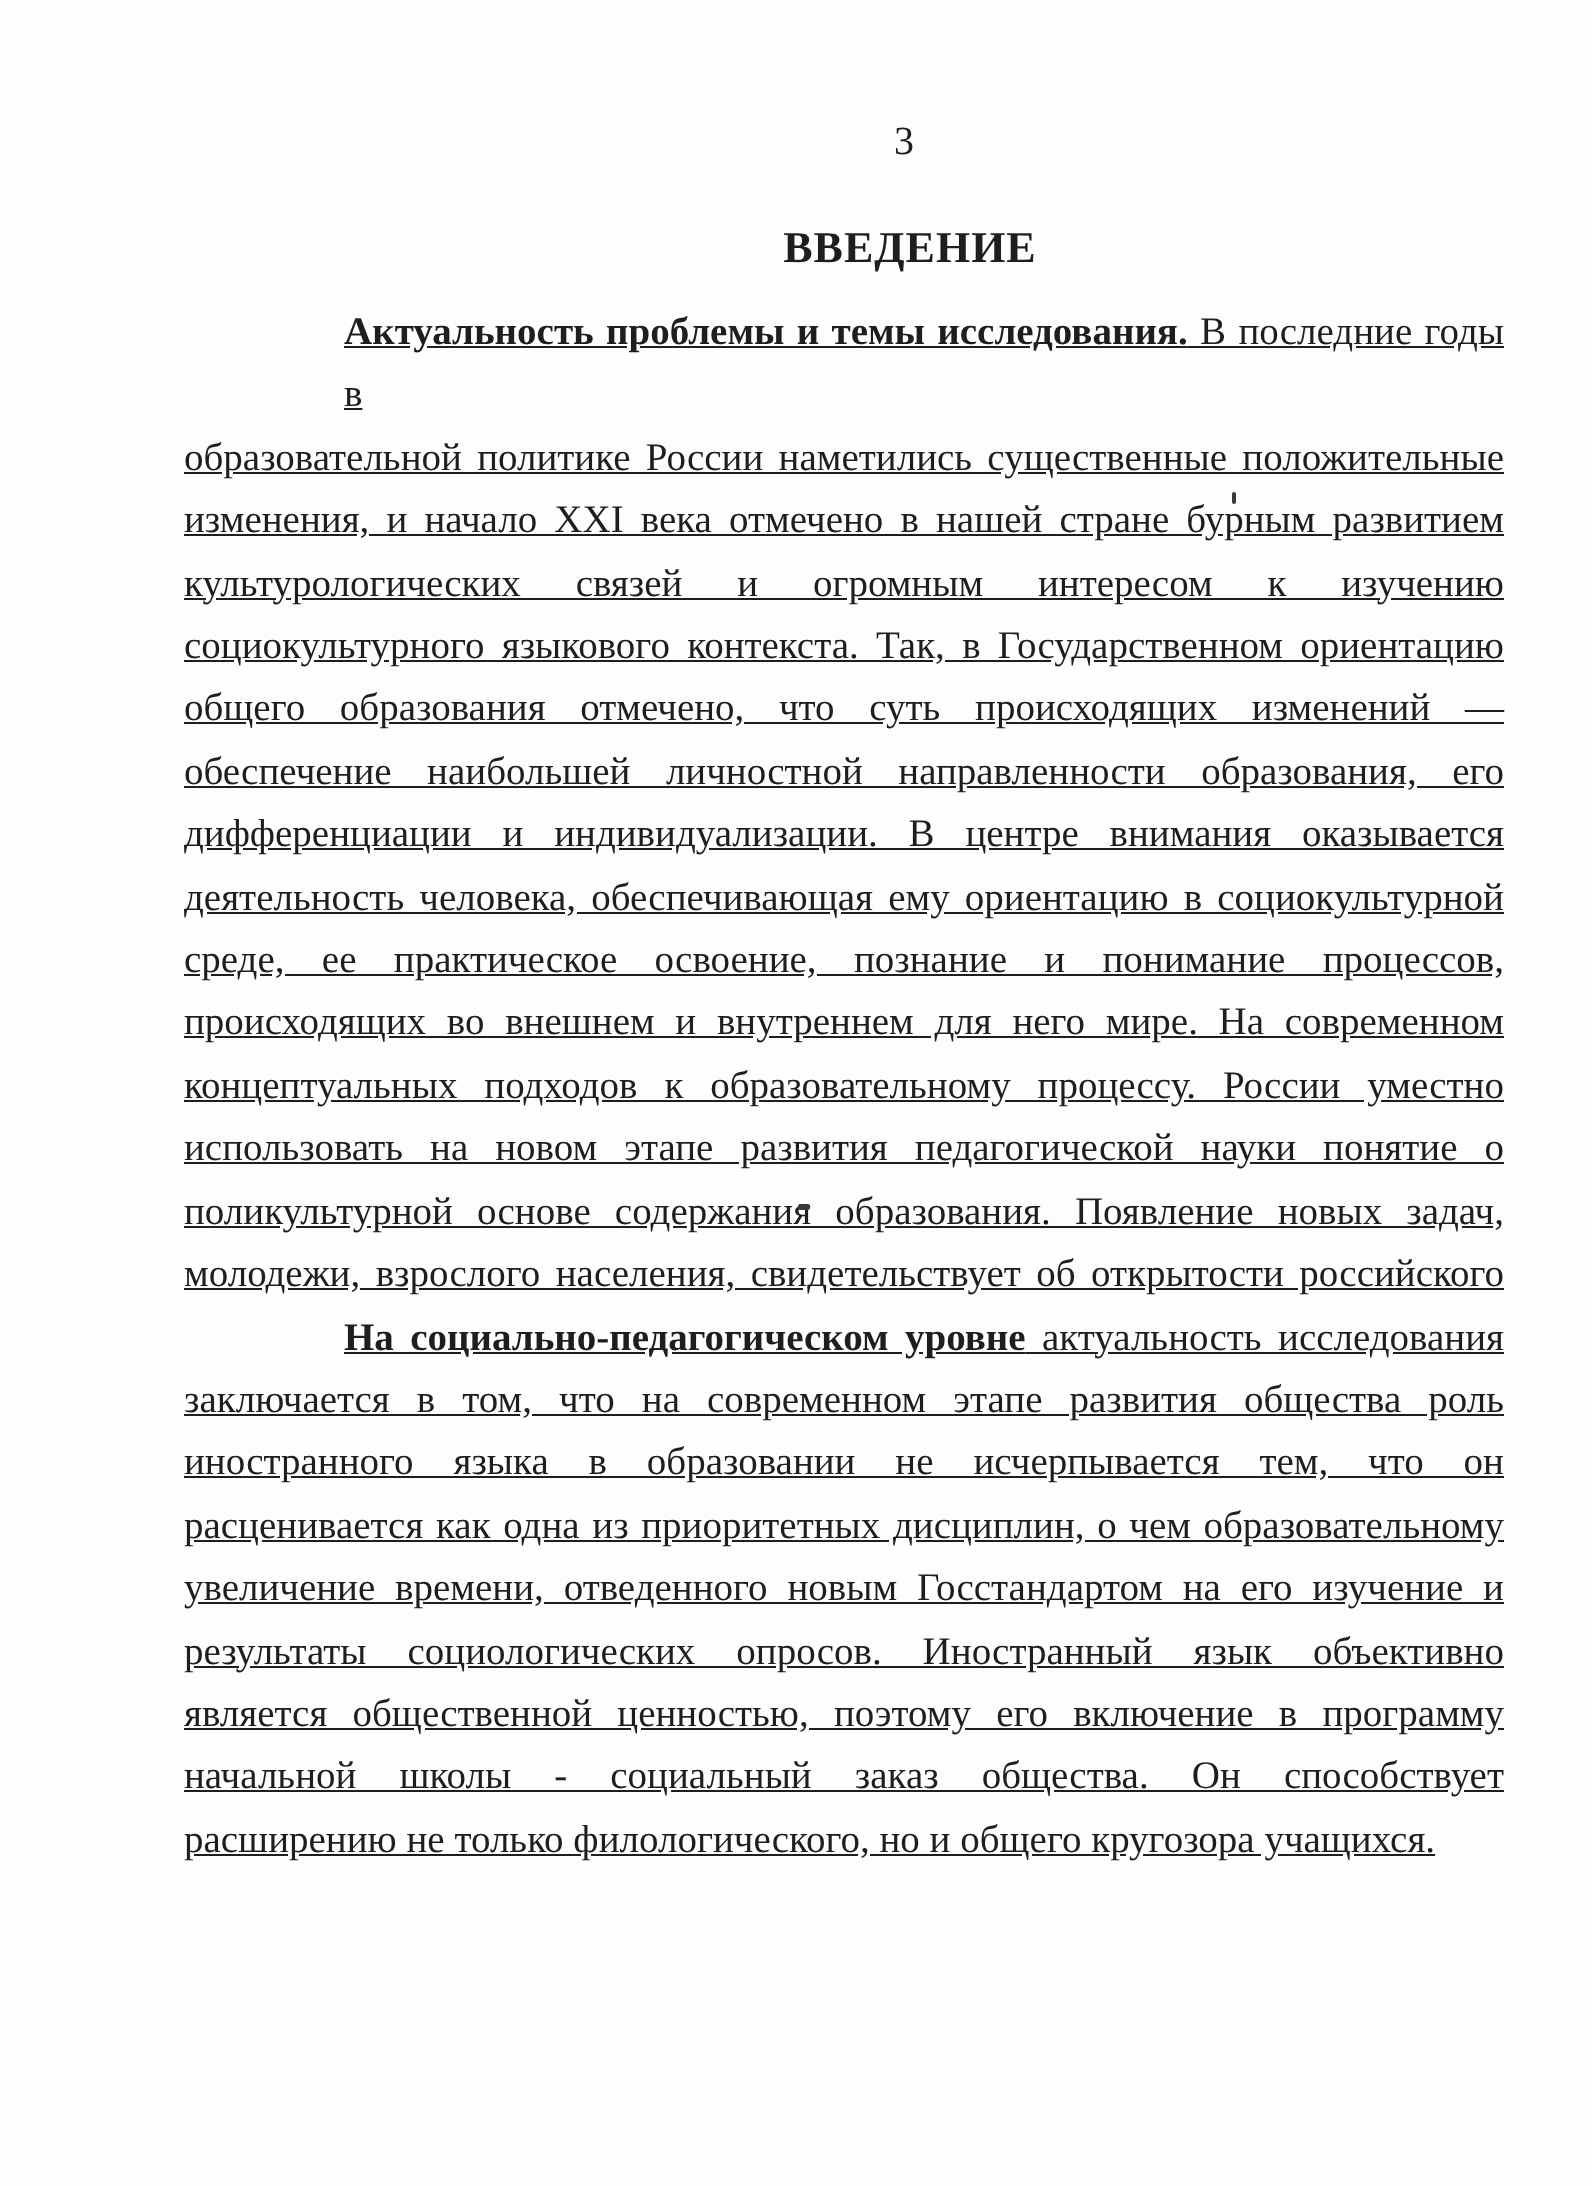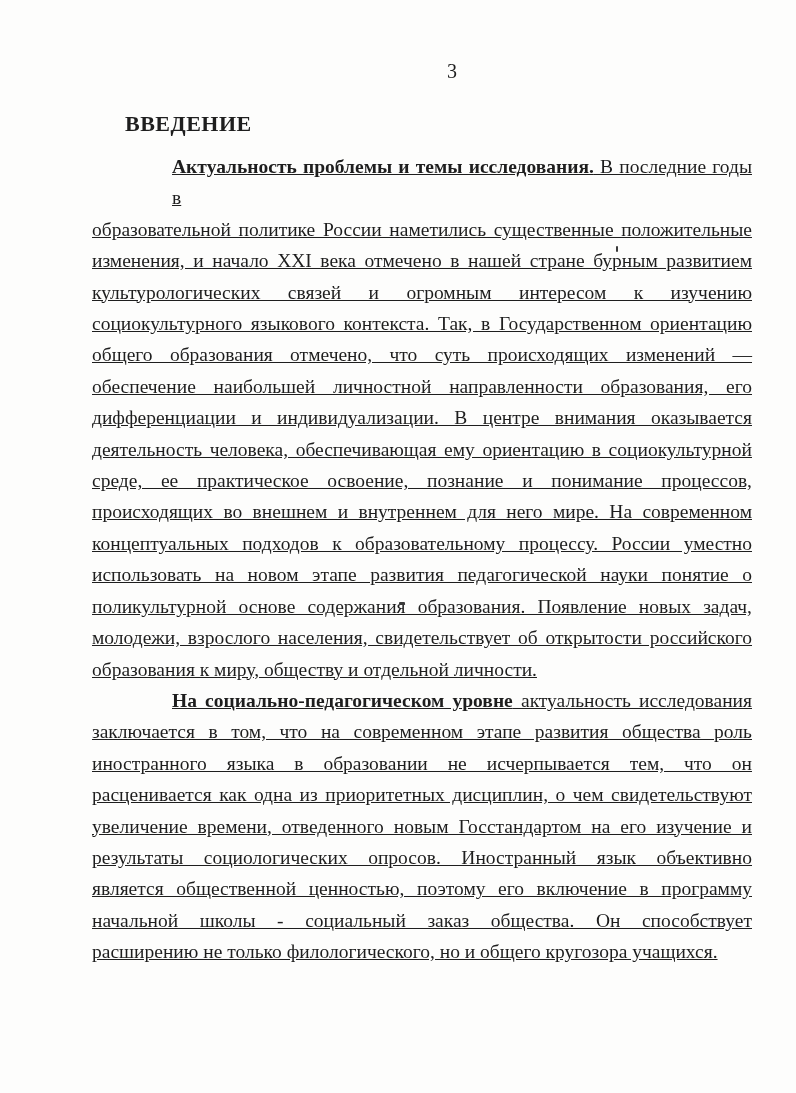--- a/index.html
+++ b/index.html
@@ -23,20 +23,21 @@
     font-size: 20px;
     line-height: 26px;
     text-align: center;
     transform: translateX(30px);
   }
   .doc-title {
     margin: 27px 44px 0 92px;
     font-size: 22px;
     line-height: 26px;
     font-weight: bold;
+    text-align: center;
     letter-spacing: 0.5px;
     transform: translateX(33px);
   }
   .body-text {
     margin: 14px 44px 0 92px;
     font-size: 19.5px;
     line-height: 31.4px;
   }
   .para {
     margin: 0;
@@ -85,28 +86,27 @@
       <div class="line">общего образования отмечено, что суть происходящих изменений —</div>
       <div class="line">обеспечение наибольшей личностной направленности образования, его</div>
       <div class="line">дифференциации и индивидуализации. В центре внимания оказывается</div>
       <div class="line">деятельность человека, обеспечивающая ему ориентацию в социокультурной</div>
       <div class="line">среде, ее практическое освоение, познание и понимание процессов,</div>
       <div class="line">происходящих во внешнем и внутреннем для него мире. На современном</div>
       <div class="line">концептуальных подходов к образовательному процессу. России уместно</div>
       <div class="line">использовать на новом этапе развития педагогической науки понятие о</div>
       <div class="line">поликультурной основе содержания образования. Появление новых задач,</div>
       <div class="line">молодежи, взрослого населения, свидетельствует об открытости российского</div>
-      <div class="line last">образования к миру, обществу и отдельной личности.</div>
     </div>
 
     <div class="para">
       <div class="line lead"><b>На социально-педагогическом уровне</b><span> актуальность исследования</span></div>
       <div class="line">заключается в том, что на современном этапе развития общества роль</div>
       <div class="line">иностранного языка в образовании не исчерпывается тем, что он</div>
-      <div class="line">расценивается как одна из приоритетных дисциплин, о чем свидетельствуют</div>
+      <div class="line">расценивается как одна из приоритетных дисциплин, о чем образовательному</div>
       <div class="line">увеличение времени, отведенного новым Госстандартом на его изучение и</div>
       <div class="line">результаты социологических опросов. Иностранный язык объективно</div>
       <div class="line">является общественной ценностью, поэтому его включение в программу</div>
       <div class="line">начальной школы - социальный заказ общества. Он способствует</div>
       <div class="line last">расширению не только филологического, но и общего кругозора учащихся.</div>
     </div>
 
   </div>
 
   <div class="scan-artifact artifact-1"></div>

